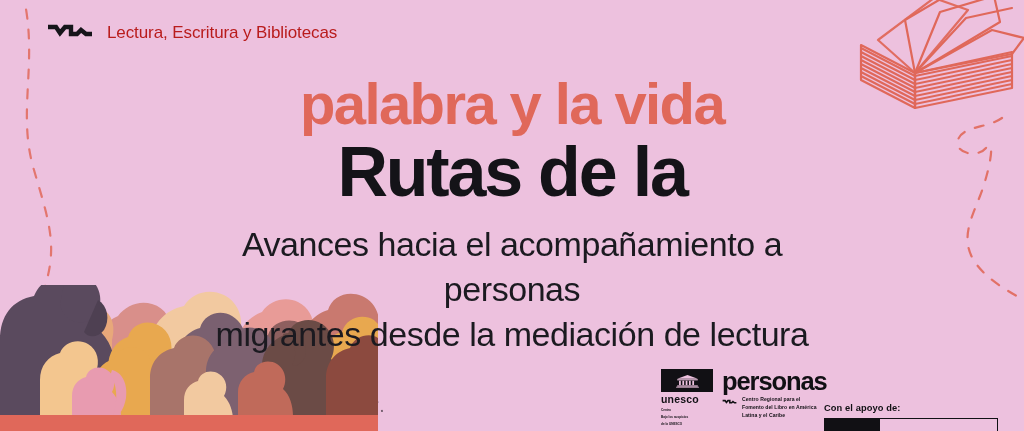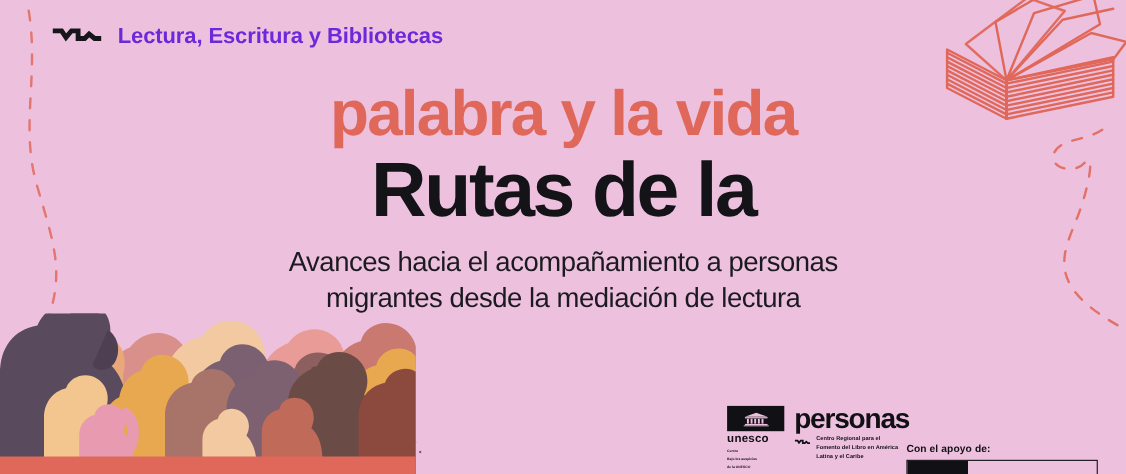--- a/index.html
+++ b/index.html
@@ -16,21 +16,21 @@
   svg.layer{display:block;}
 
   
   #brand{
     position:absolute;left:46px;top:22px;
     display:flex;align-items:center;gap:13px;
     z-index:6;
   }
   #brand .mark{width:48px;height:22px;display:block;}
   #brand .brand-text{
-    font-size:20px;font-weight:700;color:#6d28d9;
+    font-size:17px;font-weight:400;color:#b91c1c;
     letter-spacing:-0.1px;white-space:nowrap;
     font-family:"Liberation Sans", sans-serif;
   }
 
   
   #headline{
     position:absolute;left:0;top:66px;width:1024px;
     text-align:center;z-index:6;
   }
   #title-main{
@@ -38,21 +38,21 @@
     color:#141318;letter-spacing:-2.2px;margin:0;
     font-family:"Liberation Sans", sans-serif;
   }
   #title-accent{
     font-size:58px;line-height:1.12;font-weight:700;
     color:#e0685a;letter-spacing:-1.6px;margin:6px 0 0 0;
     font-family:"Liberation Sans", sans-serif;
   }
   #subtitle{
     margin:15px auto 0 auto;width:620px;
-    font-size:25px;line-height:1.33;font-weight:400;
+    font-size:34px;line-height:1.33;font-weight:400;
     color:#1b1a20;letter-spacing:-0.45px;
     font-family:"Liberation Sans", sans-serif;
   }
   #subtitle .sub-line{display:block;}
 
   
   #cerlalc-lockup{
     position:absolute;left:661px;top:369px;z-index:7;
     display:flex;align-items:flex-start;gap:9px;
   }

